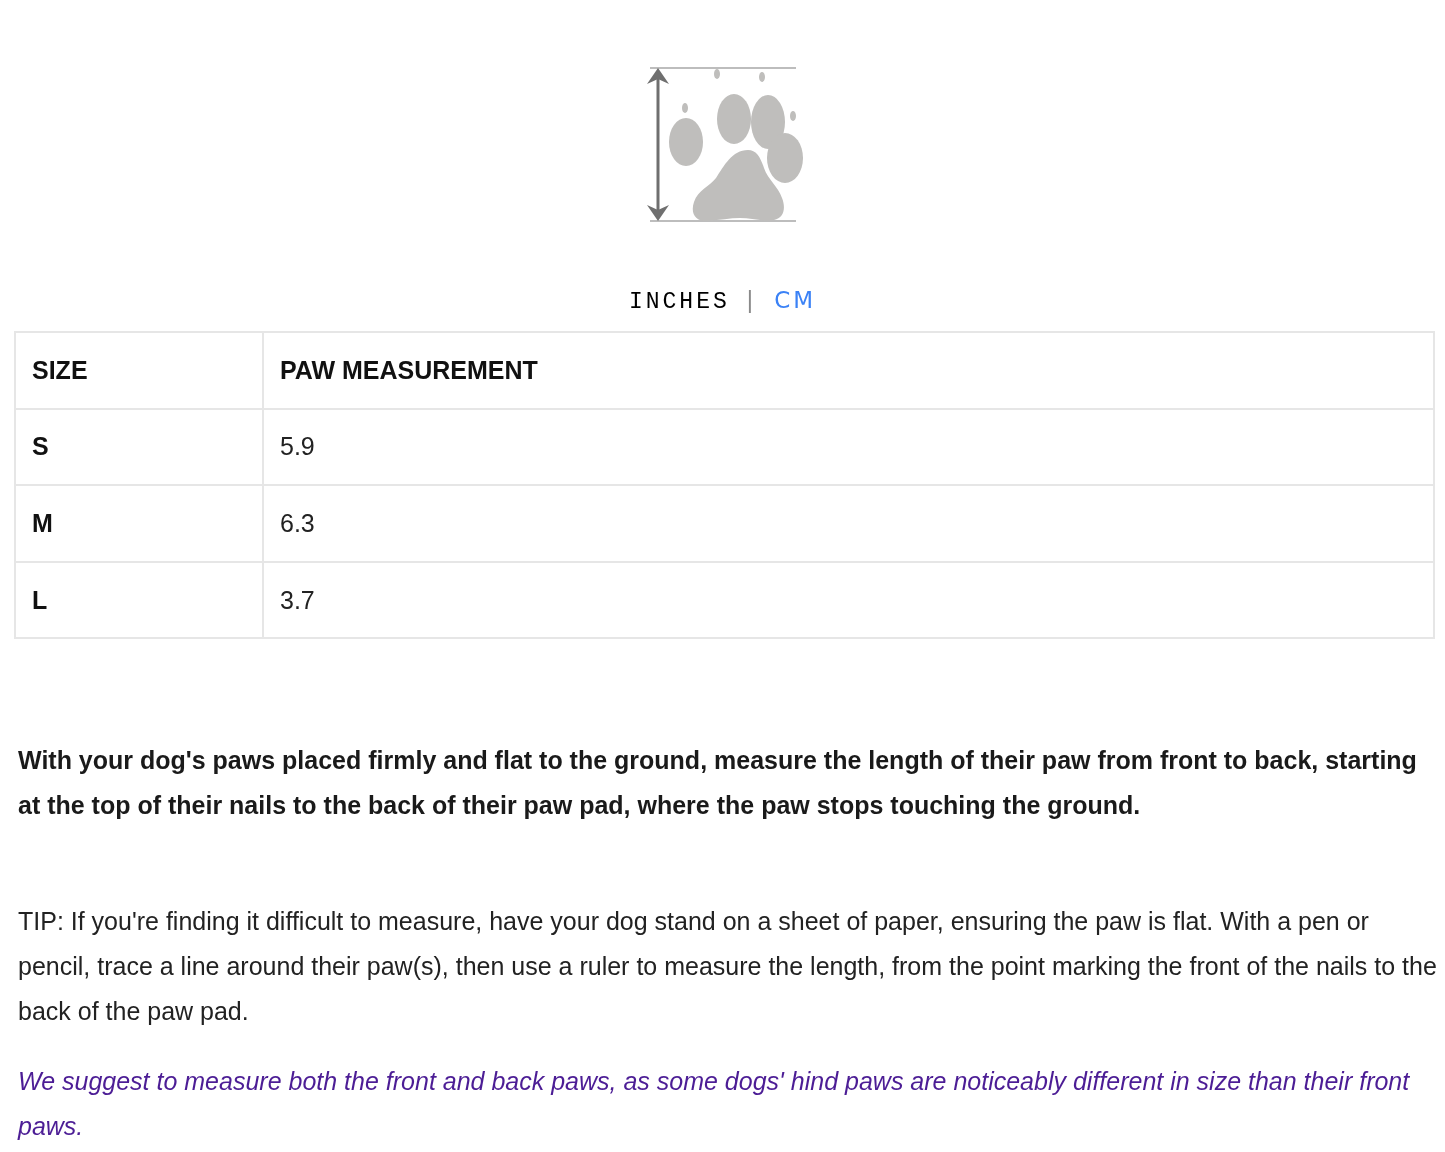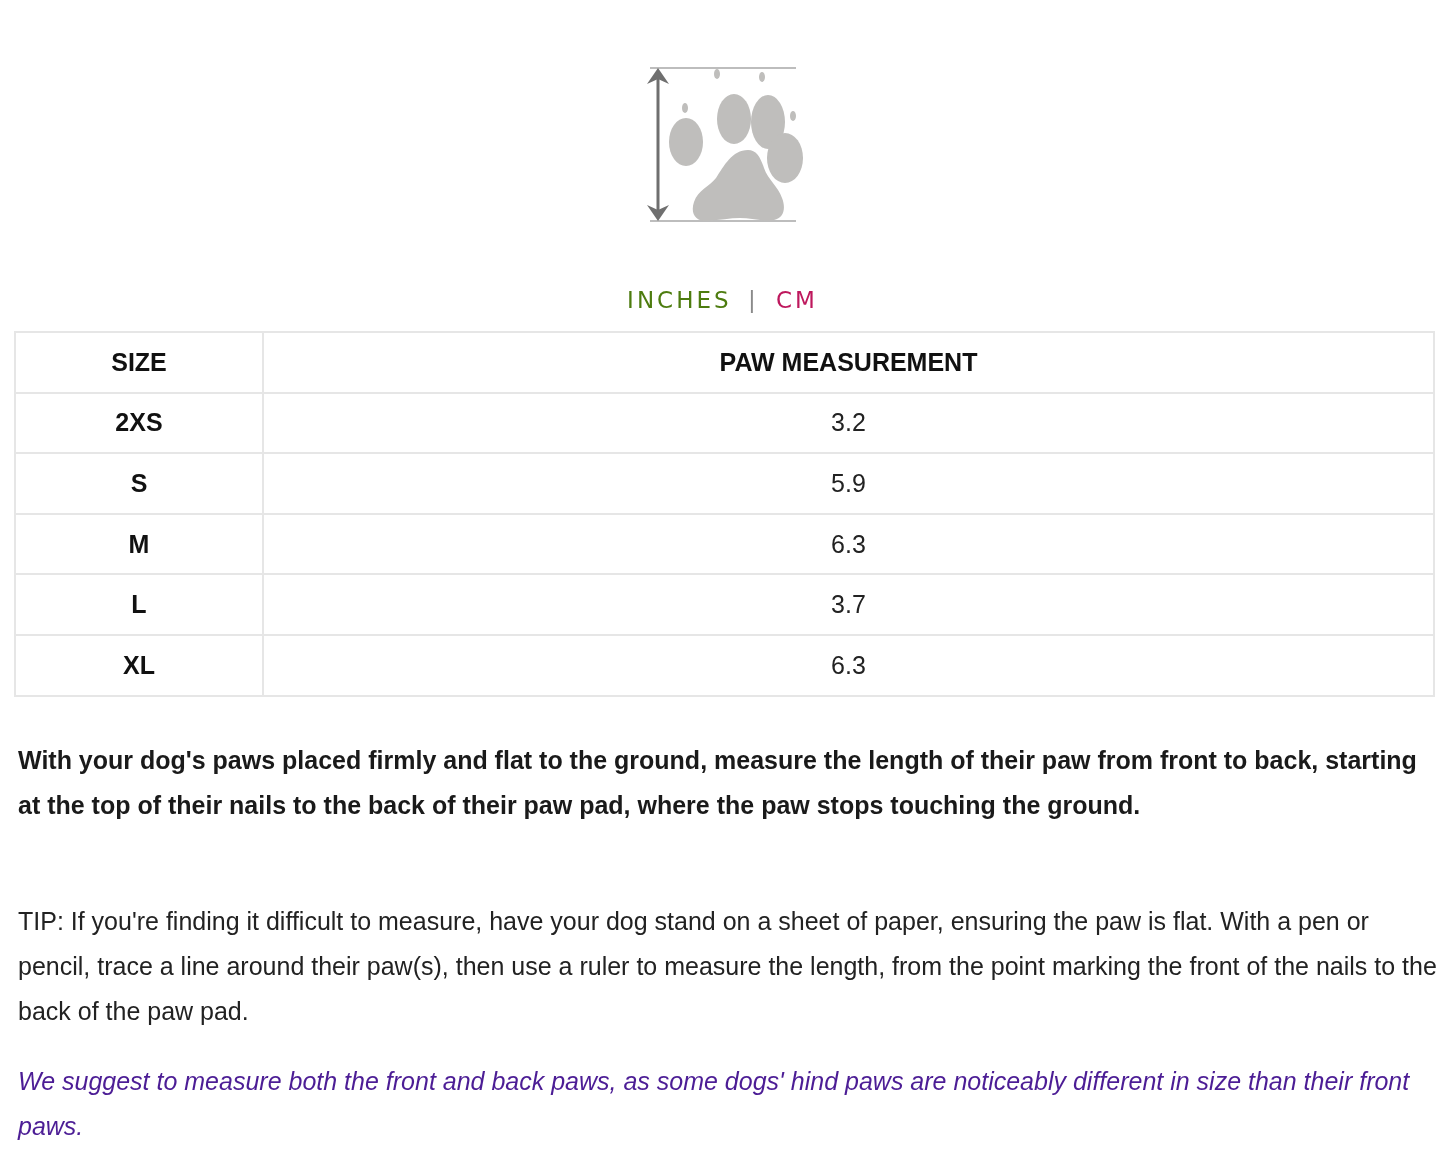--- a/index.html
+++ b/index.html
@@ -28,43 +28,43 @@
       left: 0;
       width: 1445px;
       text-align: center;
       font-size: 23px;
       letter-spacing: 3px;
       line-height: 32px;
     }
     .unit-toggle .unit {
       cursor: pointer;
     }
-    .unit-toggle .inactive { color: #4d7c0f; }
-    .unit-toggle .active { color: #be185d; }
+    .unit-toggle .inactive { color: #000000; font-family: Liberation Mono, monospace; }
+    .unit-toggle .active { color: #3b82f6; }
     .unit-toggle .sep {
       color: #8a8a8a;
       margin: 0 10px 0 6px;
       letter-spacing: 0;
     }
     table.size-table {
       position: absolute;
       left: 14px;
       top: 331px;
       width: 1421px;
       border-collapse: collapse;
       table-layout: fixed;
     }
     table.size-table th,
     table.size-table td {
       border: 2px solid #e6e6e6;
       height: 42.6px;
-      text-align: center;
+      text-align: left;
       vertical-align: middle;
       font-size: 24px;
-      padding: 8px;
+      padding: 16px;
     }
     table.size-table th {
       font-weight: bold;
       color: #111111;
       font-family: "Liberation Sans", sans-serif;
       font-size: 25px;
     }
     table.size-table td.size-cell {
       font-weight: bold;
       color: #111111;
@@ -140,39 +140,31 @@
     <col>
   </colgroup>
   <thead>
     <tr>
       <th>SIZE</th>
       <th>PAW MEASUREMENT</th>
     </tr>
   </thead>
   <tbody>
     <tr>
-      <td class="size-cell">2XS</td>
-      <td class="value-cell">3.2</td>
-    </tr>
-    <tr>
       <td class="size-cell">S</td>
       <td class="value-cell">5.9</td>
     </tr>
     <tr>
       <td class="size-cell">M</td>
       <td class="value-cell">6.3</td>
     </tr>
     <tr>
       <td class="size-cell">L</td>
       <td class="value-cell">3.7</td>
     </tr>
-    <tr>
-      <td class="size-cell">XL</td>
-      <td class="value-cell">6.3</td>
-    </tr>
   </tbody>
 </table>
 
 <p class="text-block instructions">With your dog's paws placed firmly and flat to the ground, measure the length of their paw from front to back, starting at the top of their nails to the back of their paw pad, where the paw stops touching the ground.</p>
 
 <p class="text-block tip">TIP: If you're finding it difficult to measure, have your dog stand on a sheet of paper, ensuring the paw is flat. With a pen or pencil, trace a line around their paw(s), then use a ruler to measure the length, from the point marking the front of the nails to the back of the paw pad.</p>
 
 <p class="text-block suggestion">We suggest to measure both the front and back paws, as some dogs' hind paws are noticeably different in size than their front paws.</p>
 
 </body></html>

